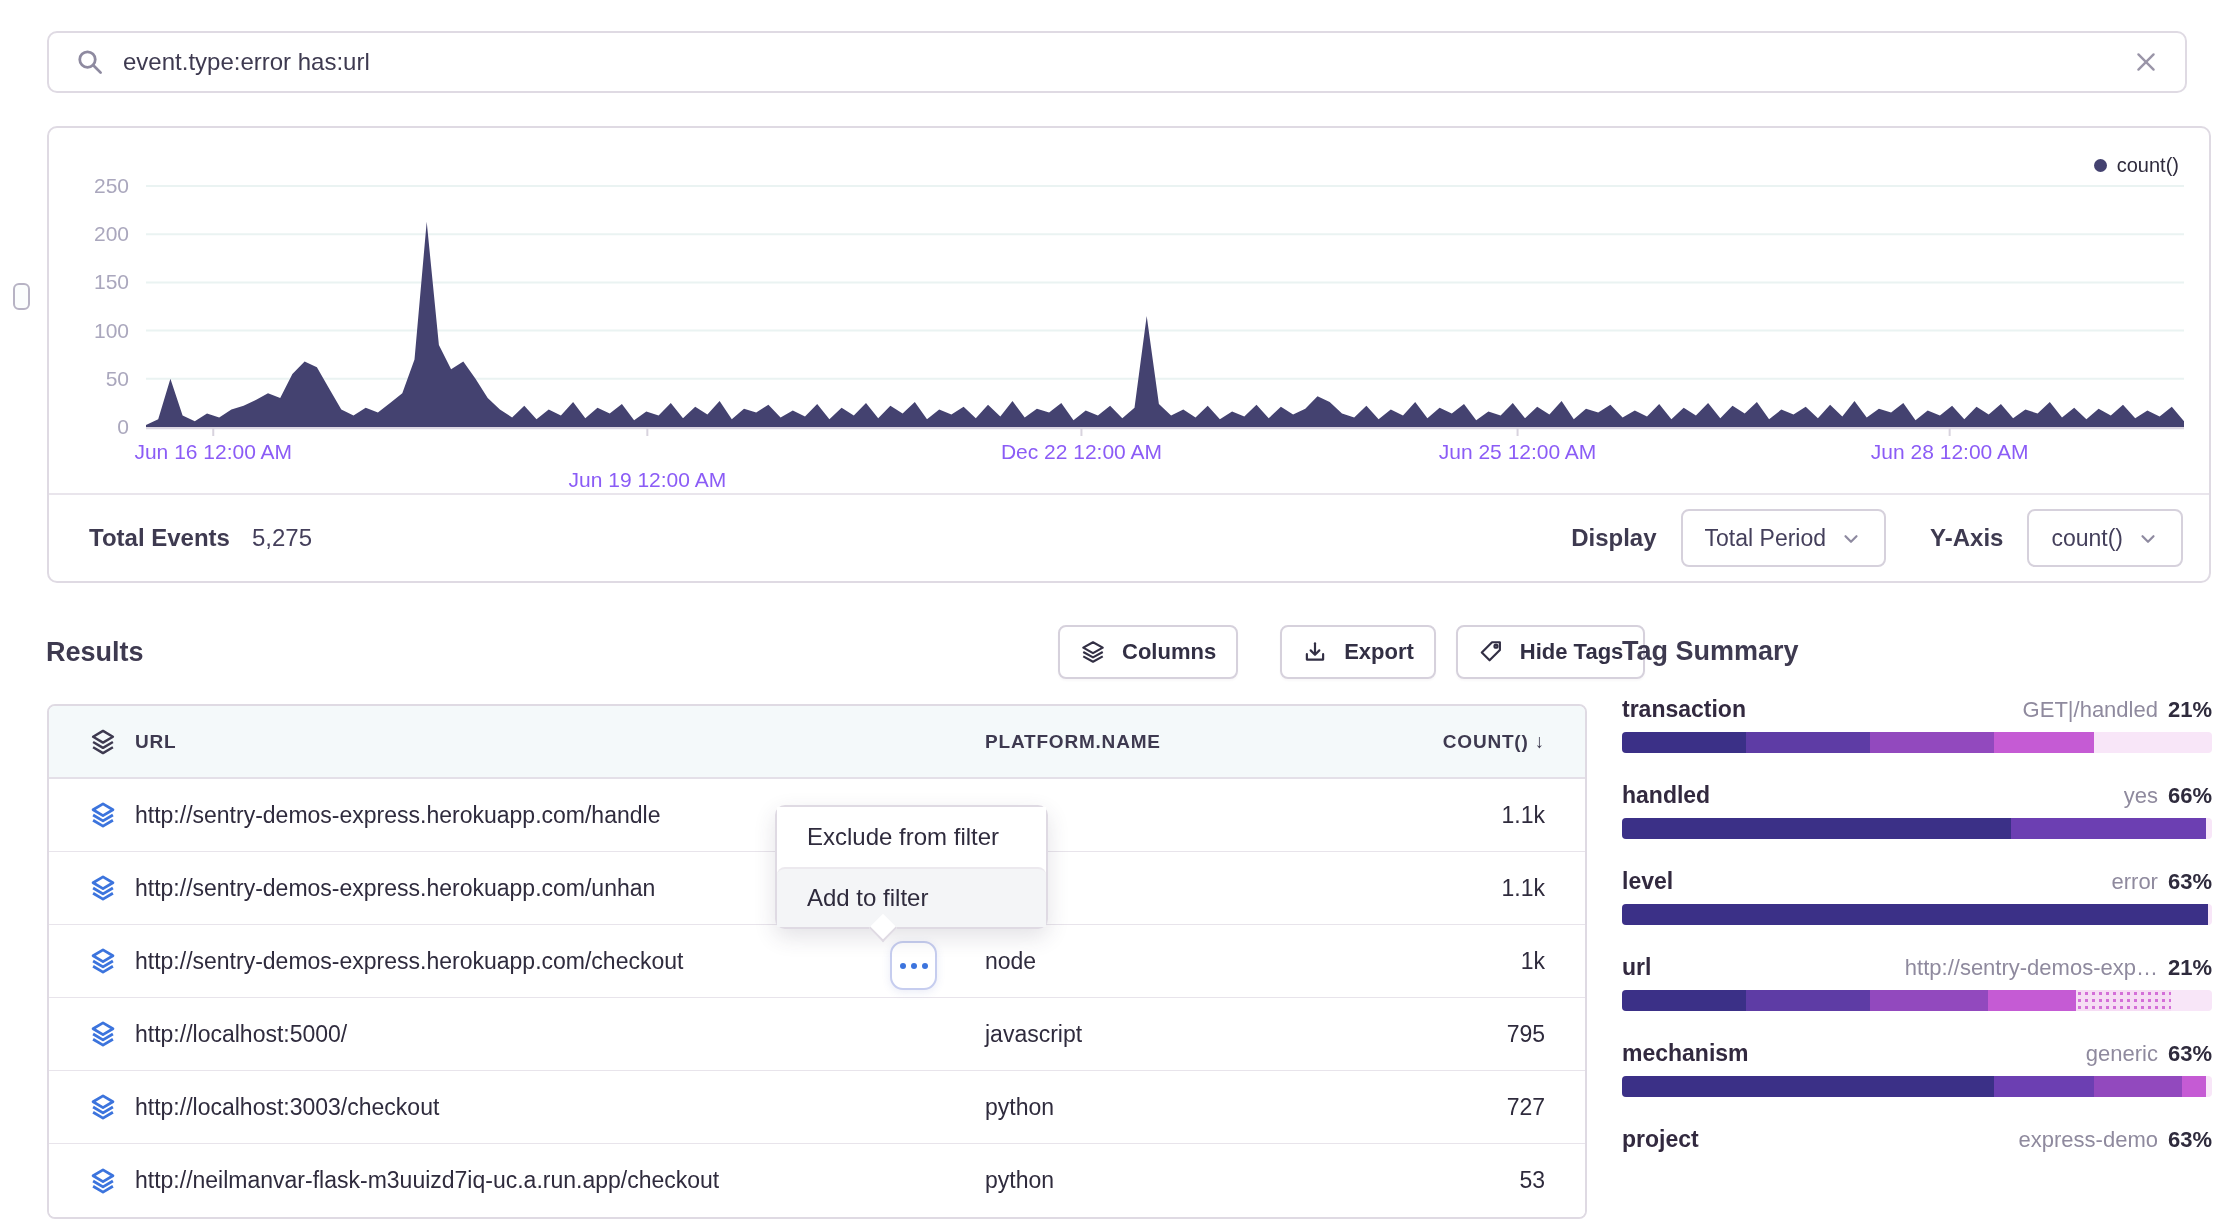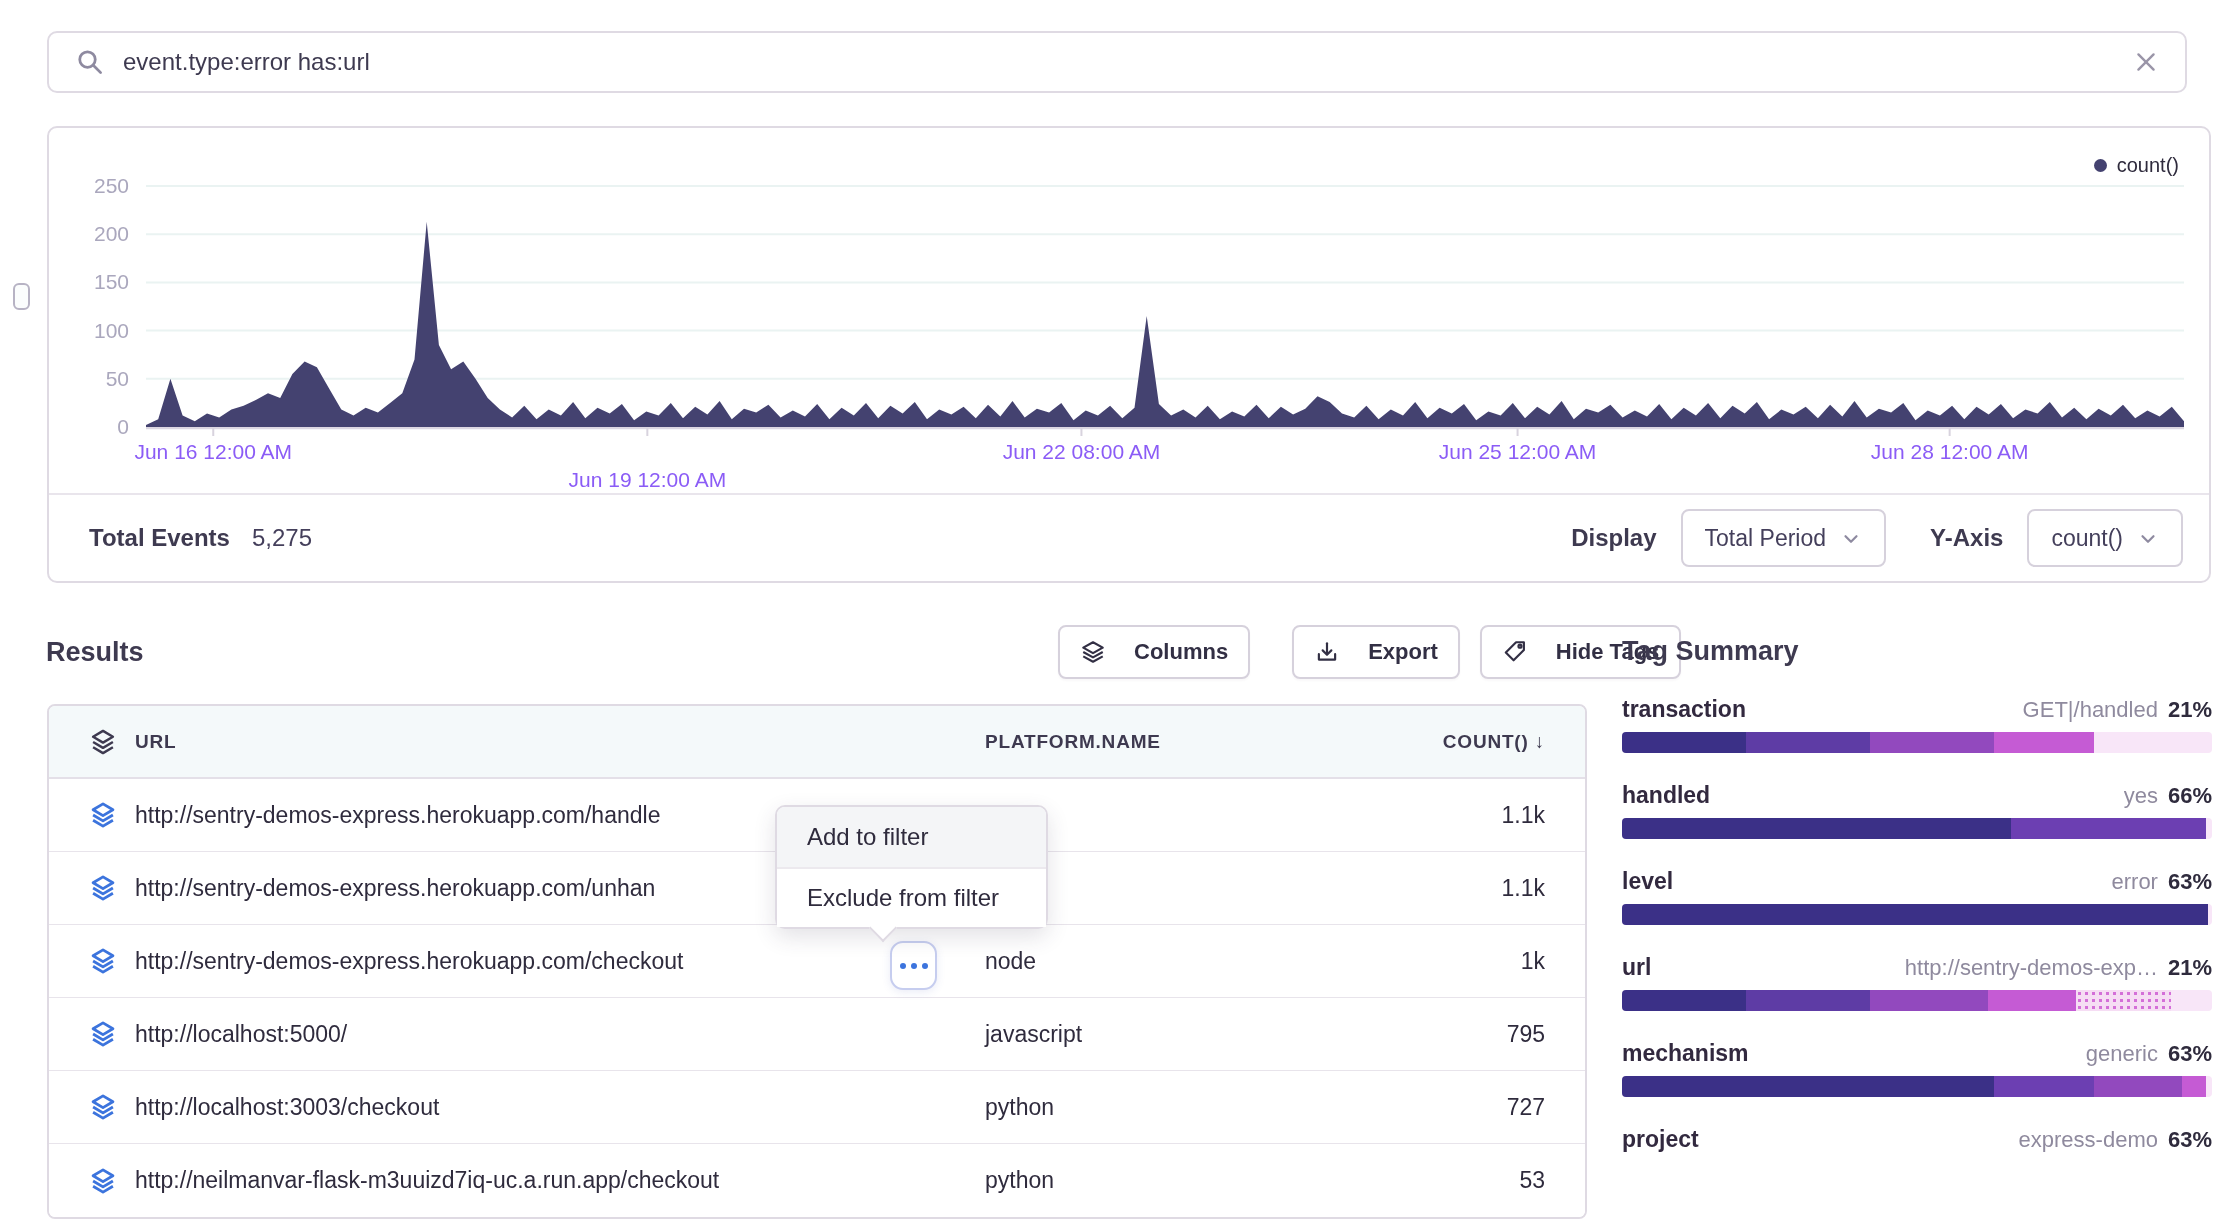--- a/index.html
+++ b/index.html
@@ -34,21 +34,21 @@
   .dd-btn { height: 58px; border: 2px solid #d6d1dc; border-radius: 8px; background: #fff;
     display: flex; align-items: center; gap: 14px; padding: 0 22px; margin-left: 24px;
     font-size: 23px; color: #443f5b; cursor: pointer; }
   .dd-btn svg { margin-top: 2px; }
   .ml40 { margin-left: 44px; }
 
   
   .section-heading { position: absolute; font-size: 27px; font-weight: bold; color: #3e3a50; }
   .toolbar { position: absolute; left: 1058px; top: 625px; height: 54px; display: flex; }
   .tb-btn { height: 54px; border: 2px solid #d6d1dc; border-radius: 8px; background: #fff;
-    display: flex; align-items: center; gap: 28px; padding: 0 20px; font-size: 22px;
+    display: flex; align-items: center; gap: 16px; padding: 0 20px; font-size: 22px;
     font-weight: bold; color: #322f44; cursor: pointer; box-shadow: 0 2px 2px rgba(50,40,70,.03); }
   .gap-lg { margin-left: 42px; } .gap-sm { margin-left: 20px; }
 
   .table { position: absolute; left: 47px; top: 704px; width: 1540px;
     border: 2px solid #dfdae3; border-radius: 8px; background: #fff; overflow: hidden; }
   .thead { height: 73px; background: #f4f9fa; display: flex; align-items: center;
     border-bottom: 2px solid #e4e0e8; }
   .trow { height: 73px; display: flex; align-items: center; border-bottom: 1px solid #e8e4eb;
     background: #fff; }
   .trow:last-child { border-bottom: none; }
@@ -139,21 +139,21 @@
       <div class="ytick" style="top: 286px;">0</div>
       <div class="ytick" style="top: 237.8px;">50</div>
       <div class="ytick" style="top: 189.6px;">100</div>
       <div class="ytick" style="top: 141.4px;">150</div>
       <div class="ytick" style="top: 93.2px;">200</div>
       <div class="ytick" style="top: 45px;">250</div>
     </div>
   <div>
       <div class="xtick" style="left: 54.254px;">Jun 16 12:00 AM</div>
       <div class="xtick" style="left: 488.348px; margin-top: 28px;">Jun 19 12:00 AM</div>
-      <div class="xtick" style="left: 922.442px;">Jun 22 08:00 AM</div>
+      <div class="xtick" style="left: 922.442px;">Dec 22 12:00 AM</div>
       <div class="xtick" style="left: 1358.57px;">Jun 25 12:00 AM</div>
       <div class="xtick" style="left: 1790.63px;">Jun 28 12:00 AM</div>
     </div>
   <div class="chart-footer">
     <span class="tot-label">Total Events</span>
     <span class="tot-value">5,275</span>
     <div class="footer-right">
       <span class="ctl-label">Display</span>
       <button class="dd-btn">
         <span>Total Period</span>
@@ -288,22 +288,22 @@
   </div>
 </div>
 
 <button class="ellipsis-btn">
   <i></i>
     <i></i>
     <i></i>
 </button>
 
 <div class="ctx-menu">
+  <button class="ctx-item">Exclude from filter</button>
   <button class="ctx-item hover">Add to filter</button>
-  <button class="ctx-item">Exclude from filter</button>
   <div class="ctx-caret"></div>
 </div>
 
 <div class="tagsum">
   <div class="section-heading" style="position:static">Tag Summary</div>
 
   <div class="tag-row">
     <div class="tag-head">
       <span class="tag-name">transaction</span>
       <span class="tag-value">GET|/handled</span>

